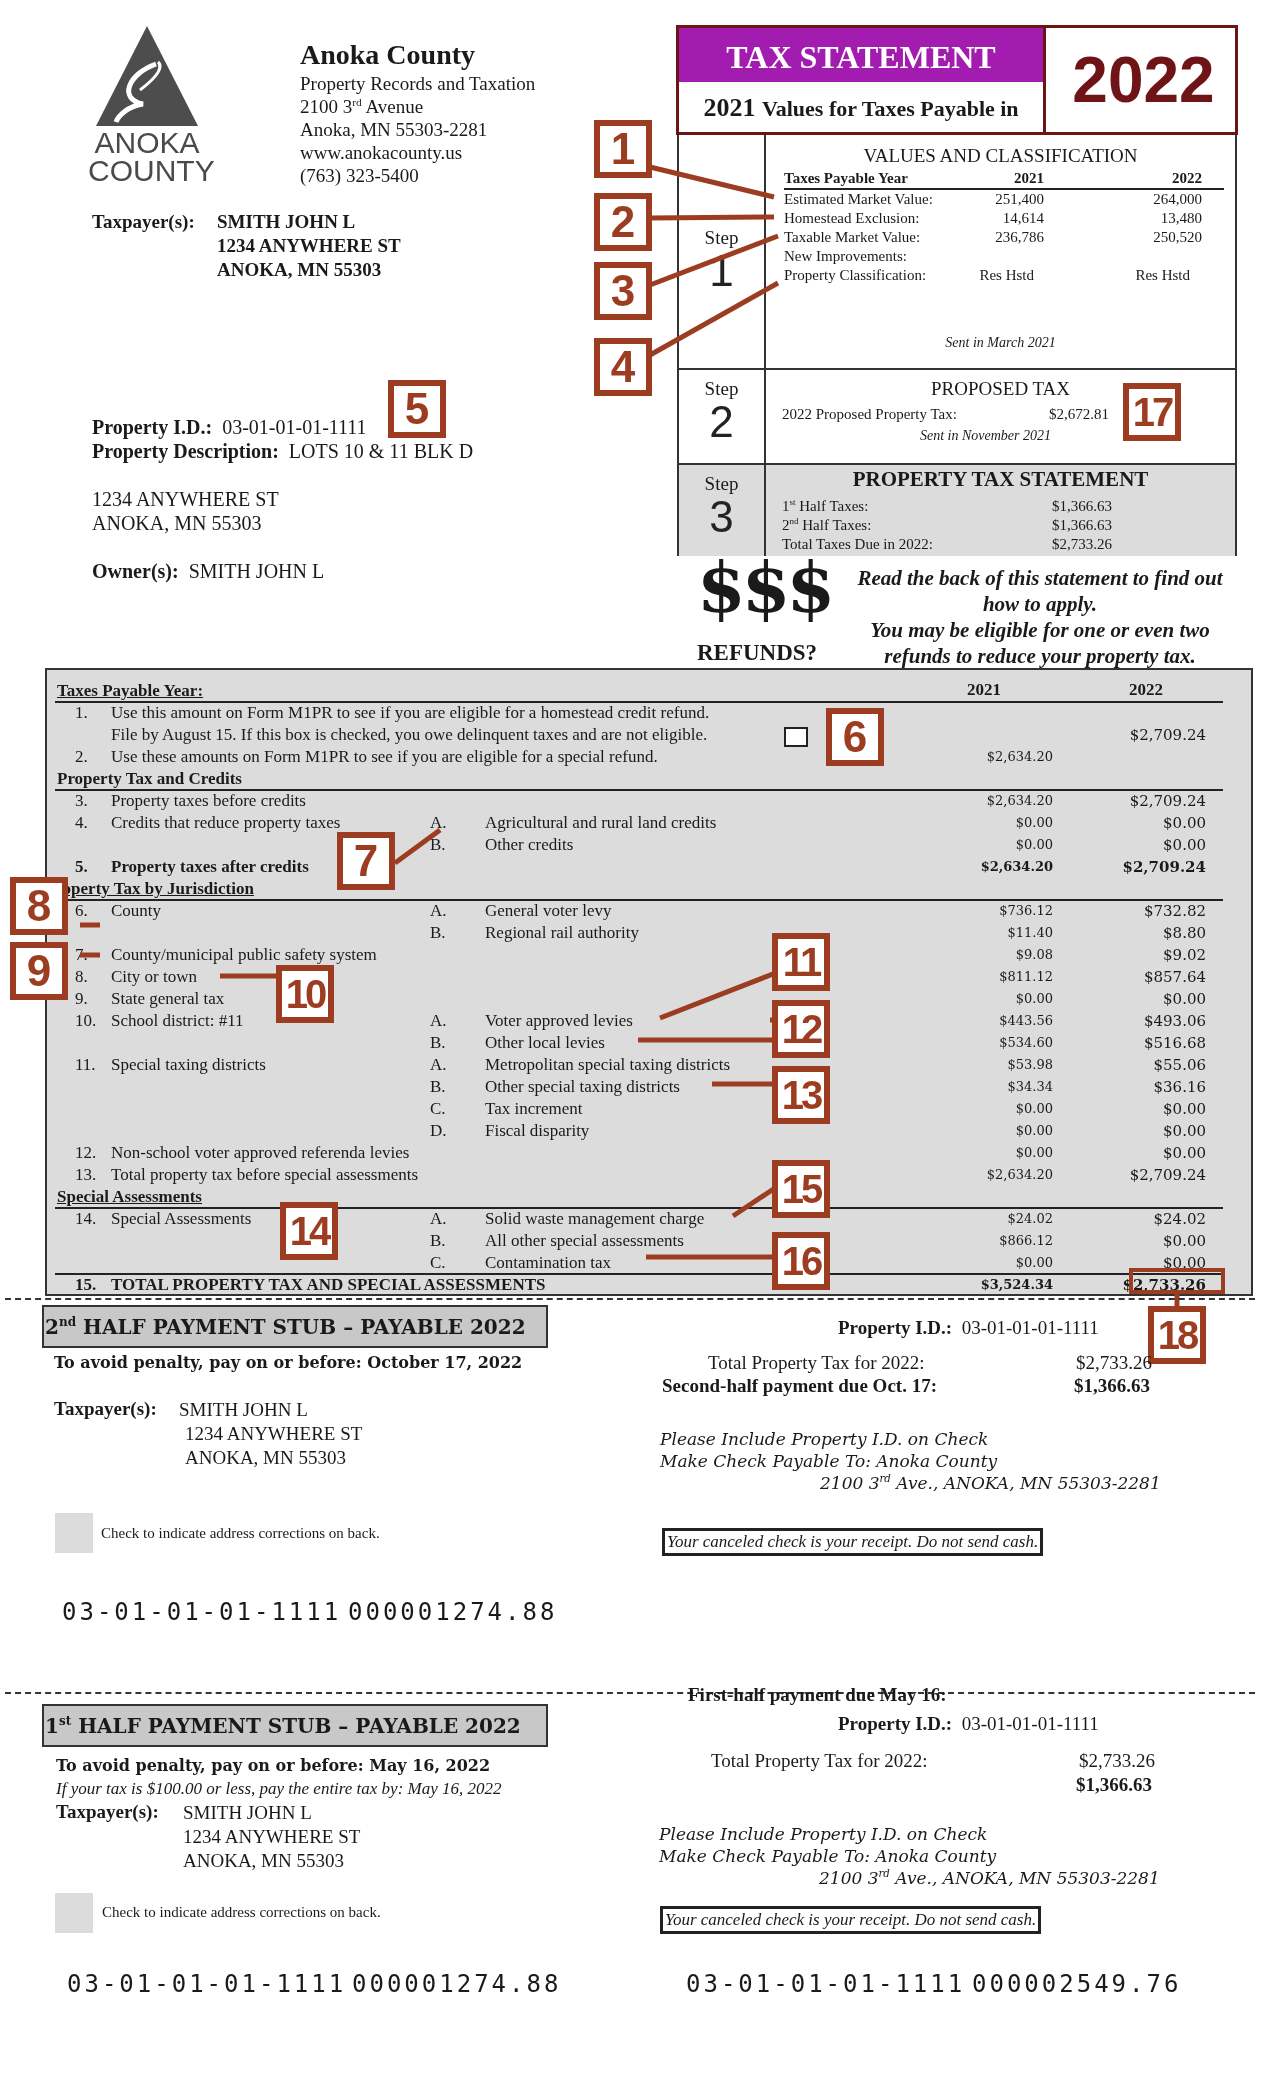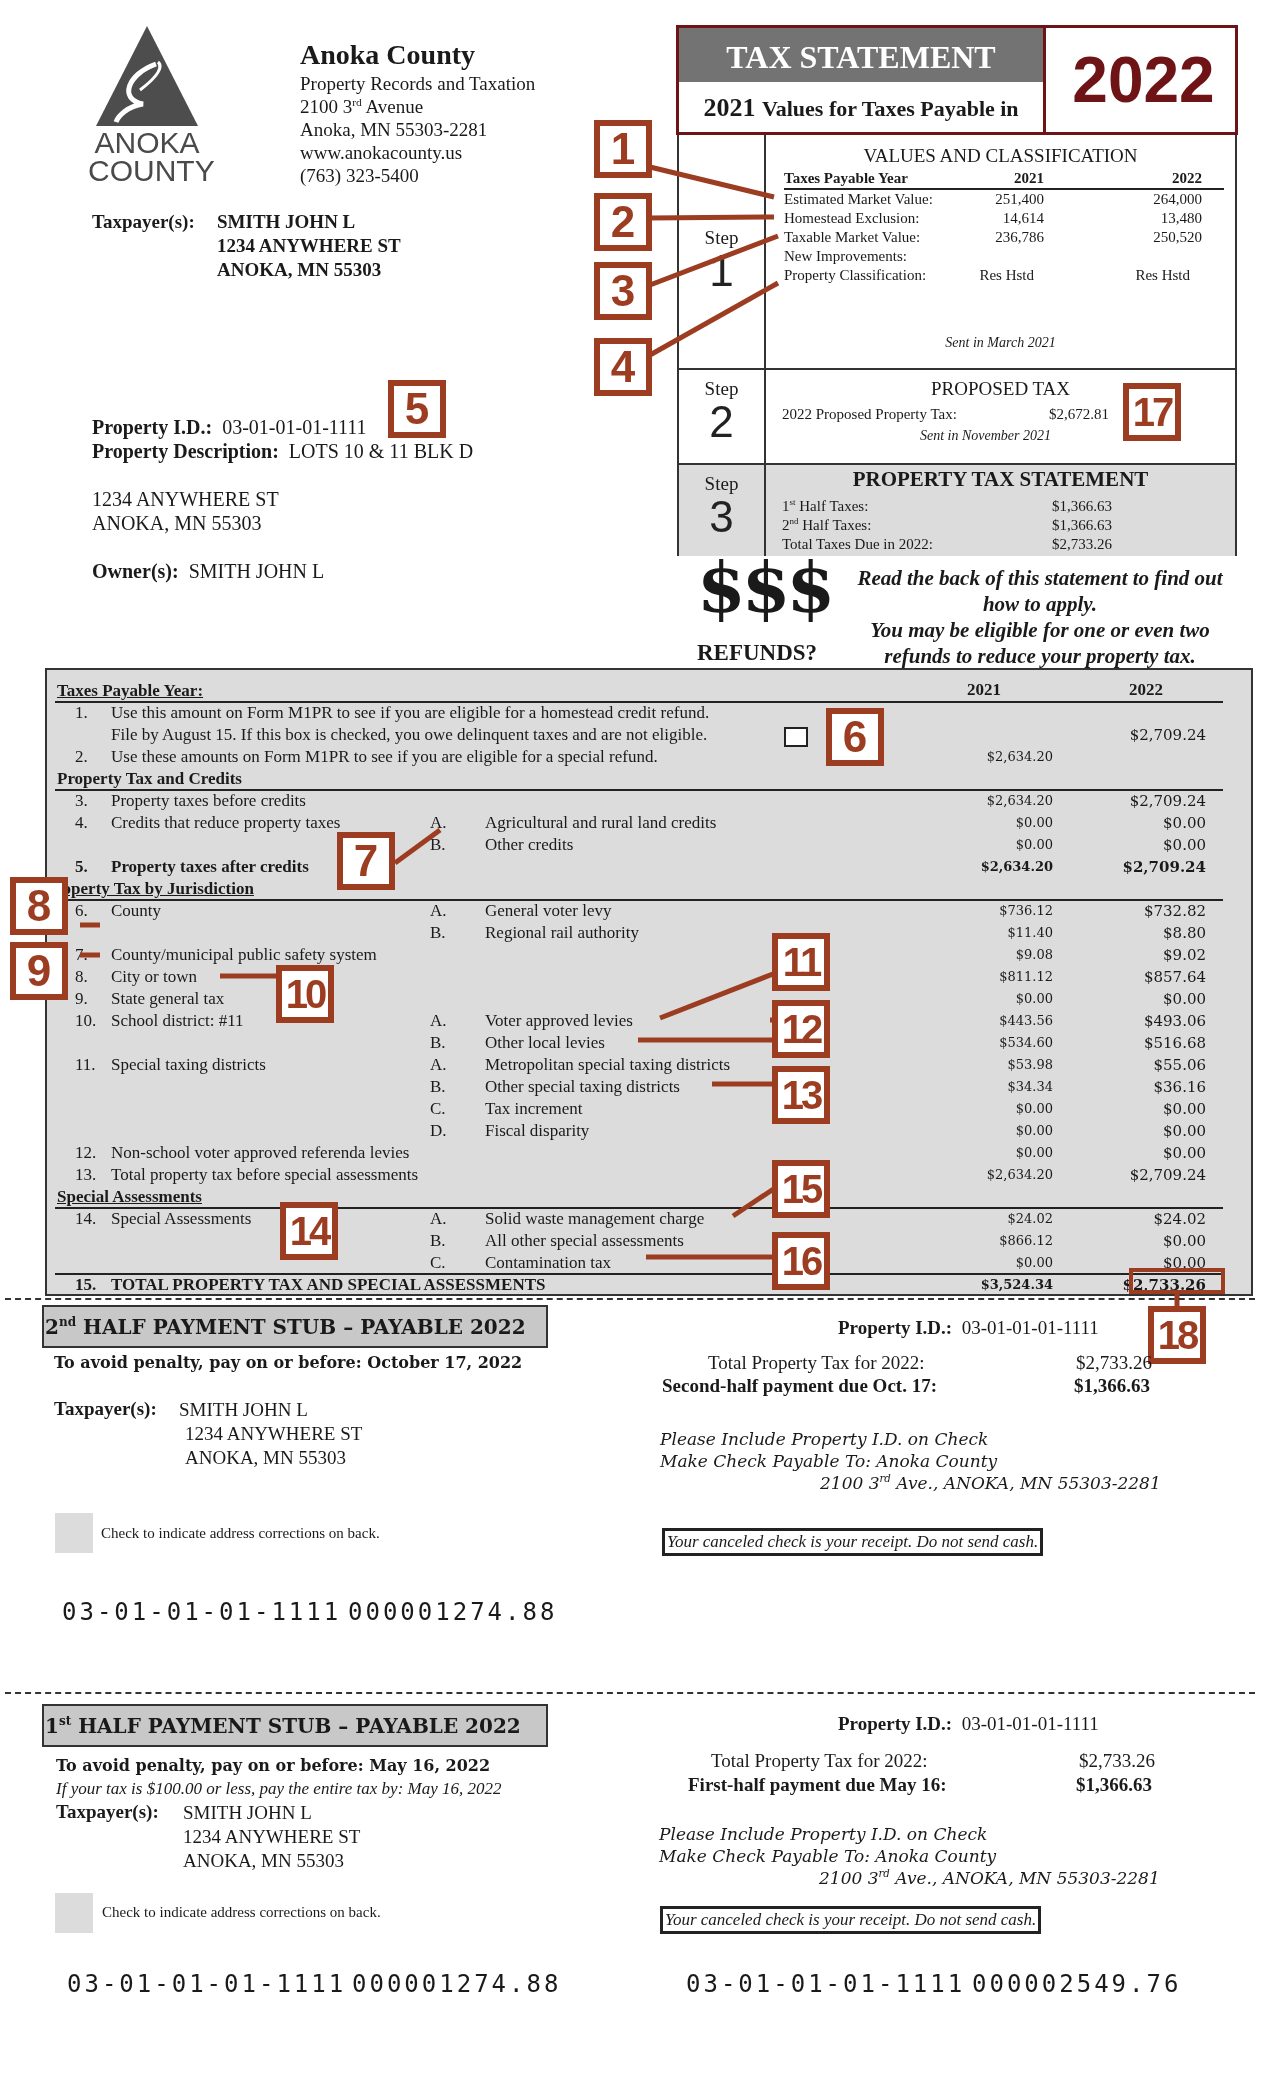--- a/index.html
+++ b/index.html
@@ -18,21 +18,21 @@
   #county { left:300px; top:38px; width:340px; text-align:left; font-size:19px; line-height:23px; }
   #county .name { font-size:28px; font-weight:bold; line-height:34px; }
   #taxpayer-top { left:92px; top:210px; font-size:19px; line-height:24px; font-weight:bold; }
   #taxpayer-top .addr { position:absolute; left:125px; white-space:nowrap; }
 
   #property { left:92px; top:415px; font-size:20px; line-height:24px; width:600px; }
   #property .line { white-space:nowrap; }
 
   
   #ts-box { left:676px; top:25px; width:562px; height:110px; border:3px solid #6e1416; box-sizing:border-box; }
-  #ts-red { position:absolute; left:0; top:0; width:364px; height:54px; background:#737373; color:#fff;
+  #ts-red { position:absolute; left:0; top:0; width:364px; height:54px; background:#a21caf; color:#fff;
             font-size:32px; font-weight:bold; text-align:center; line-height:58px; }
   #ts-sub { position:absolute; left:0; top:54px; width:364px; height:50px; font-size:26px; font-weight:bold; text-align:center; line-height:52px; white-space:nowrap; }
   #ts-sub .small { font-size:22px; }
   #ts-year { position:absolute; left:364px; top:-3px; width:198px; height:110px; border-left:3px solid #6e1416;
              box-sizing:border-box; font-family:"Liberation Sans", sans-serif; font-size:64px; font-weight:bold; color:#6e1416;
              text-align:center; line-height:110px; }
 
   #steps { left:677px; top:135px; width:560px; height:421px; border:2px solid #333; border-top:none; box-sizing:border-box; }
   .step-row { position:absolute; left:0; width:556px; border-top:2px solid #333; box-sizing:border-box; }
   .step-col { position:absolute; left:0; top:0; width:87px; height:100%; border-right:2px solid #333; box-sizing:border-box; text-align:center; }
@@ -496,21 +496,21 @@
   <div>ANOKA, MN  55303</div>
 </div>
 <div class="addr-chk" style="left:55px; top:1893px;"></div>
 <div class="stub-text" style="left:102px; top:1904px; font-size:15px;">Check to indicate address corrections on back.</div>
 <div class="micr" style="left:67px; top:1970px;">03-01-01-01-1111</div>
 <div class="micr" style="left:352px; top:1970px;">000001274.88</div>
 
 <div class="stub-text" style="left:838px; top:1713px; font-size:19px;"><span class="b">Property I.D.:</span>&nbsp; <span>03-01-01-01-1111</span></div>
 <div class="stub-text" style="left:711px; top:1750px; font-size:19px;">Total Property Tax for 2022:</div>
 <div class="stub-text" style="left:1079px; top:1750px; font-size:19px;">$2,733.26</div>
-<div class="stub-text b" style="left:688px; top:1774px; font-size:19px;">First-half payment due May 16:</div>
+<div class="stub-text b" style="left:688px; top:1684px; font-size:19px;">First-half payment due May 16:</div>
 <div class="stub-text b" style="left:1076px; top:1774px; font-size:19px;">$1,366.63</div>
 <div class="pay-italic" style="left:659px; top:1823px;">
   <div>Please Include Property I.D. on Check</div>
   <div>Make Check Payable To:  Anoka County</div>
   <div style="margin-left:160px;"><span>2100 3</span><sup>rd</sup><span> Ave., ANOKA, MN  55303-2281</span></div>
 </div>
 <div class="receipt" style="left:660px; top:1906px;">Your canceled check is your receipt.  Do not send cash.</div>
 <div class="micr" style="left:686px; top:1970px;">03-01-01-01-1111</div>
 <div class="micr" style="left:972px; top:1970px;">000002549.76</div>
 

